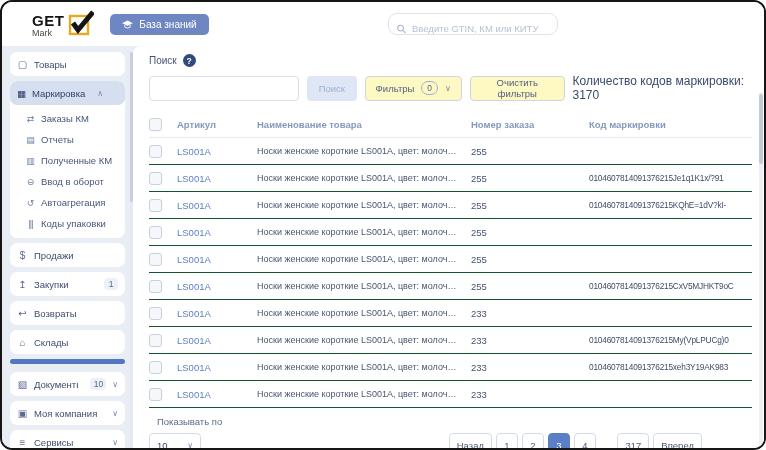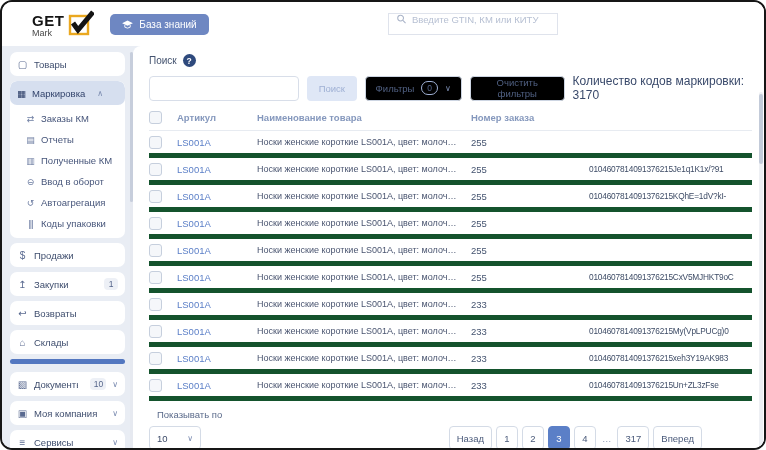--- a/index.html
+++ b/index.html
@@ -7,21 +7,21 @@
   .window { width:766px; height:450px; border:2px solid #161616; border-radius:12px; overflow:hidden; background:#fff; position:relative; }
 
   
   .topbar { height:44px; background:#fff; display:flex; align-items:center; position:relative; }
   .logo { margin-left:30px; display:flex; align-items:flex-start; gap:3px; }
   .logo-text { line-height:1; padding-top:3px; }
   .logo-get { font-weight:bold; font-size:15px; color:#141414; letter-spacing:.5px; }
   .logo-mark { font-size:9px; color:#4a4a4a; margin-top:1px; }
   .logo-check { width:27px; height:26px; }
   .kb-btn { margin-left:16px; background:#6e87c2; color:#fff; font-size:10px; border:none; border-radius:5px; padding:5px 12px; display:flex; align-items:center; gap:6px; cursor:pointer; }
-  .search-wrap { position:absolute; left:386px; top:11px; width:170px; height:22px; border:1px solid #dfe3ec; border-radius:0; background:#fff; display:flex; align-items:flex-start; gap:6px; padding:0 8px; }
+  .search-wrap { position:absolute; left:386px; top:11px; width:170px; height:22px; border:1px solid #dfe3ec; border-radius:9px; background:#fff; display:flex; align-items:flex-end; gap:6px; padding:0 8px; }
   .search-wrap input { border:none; outline:none; width:100%; font-size:9.5px; color:#3c4a68; font-family:inherit; }
   .search-wrap input::placeholder { color:#b7c0d3; }
 
   
   .content { display:flex; height:406px; background:#e9edf4; }
   .sidebar { width:131px; padding:6px 8px 0 8px; position:relative; overflow:hidden; flex:0 0 131px; }
   .sb-track { position:absolute; right:0; top:6px; bottom:0; width:3px; background:#e6e9f0; }
   .sb-thumb { position:absolute; right:0; top:6px; width:3px; height:150px; background:#c7cedc; border-radius:2px; }
   .main { flex:1; background:#fff; border-top-left-radius:8px; padding:8px 12px 4px 16px; position:relative; }
   .pg-track { position:absolute; right:1px; top:46px; bottom:4px; width:4px; background:#eef0f4; border-radius:2px; }
@@ -41,27 +41,27 @@
   .sub-item .ic { font-size:9px; color:#6d7da2; }
   .divider { height:5px; background:#5377c0; border-radius:3px; margin:3px 0 8px 0; }
 
   
   .label-row { display:flex; align-items:center; gap:6px; font-size:10px; color:#44536f; }
   .help { width:13px; height:13px; border-radius:50%; background:#2f4a7d; color:#fff; font-size:8.5px; font-weight:bold; display:flex; align-items:center; justify-content:center; cursor:pointer; }
   .controls { display:flex; align-items:center; gap:8px; margin-top:7px; }
   .filter-input { width:152px; height:25px; border:1px solid #d8dee9; border-radius:4px; outline:none; padding:0 8px; font-size:10px; font-family:inherit; color:#3c4a68; }
   .btn { height:25px; border-radius:4px; font-size:9.5px; font-family:inherit; cursor:pointer; display:flex; align-items:center; gap:5px; padding:0 10px; }
   .btn-search { background:#dfe7f6; color:#9fb0d4; border:none; width:54px; justify-content:center; }
-  .btn-outline { background:#000000; border:1px solid #cdd5e2; color:#506082;gap:7px; }
+  .btn-outline { background:#fef9c3; border:1px solid #cdd5e2; color:#506082;gap:7px; }
   .pill { border:1px solid #9fb0d4; border-radius:9px; font-size:8.5px; color:#55658a; padding:0 5px; line-height:12px; }
   .count { margin-left:auto; font-size:12px; color:#3a4a6b; font-weight:500; padding-right:4px; }
 
   
-  .table { margin-top:3px; }
-  .tr { display:grid; grid-template-columns:28px 80px 214px 118px 1fr; align-items:center; height:27px; border-bottom:5px solid #14532d; }
+  .table { margin-top:10px; }
+  .tr { display:grid; grid-template-columns:28px 80px 214px 118px 1fr; align-items:center; height:27px; border-bottom:1px solid #14532d; }
   .thead { height:26px; border-bottom:1px solid #e7ebf1; }
   .th { font-size:9.5px; color:#8598bd; font-weight:600; }
   .cb { width:13px; height:13px; border:1.5px solid #c6cfdd; border-radius:3px; background:#f5f7fa; cursor:pointer; }
   .td { overflow:hidden; white-space:nowrap; text-overflow:ellipsis; }
   .sku { color:#5b7fc7; font-size:9.5px; cursor:pointer; }
   .name { color:#4a5570; font-size:9px; padding-right:14px; }
   .ord { color:#44536f; font-size:9.5px; }
   .code { color:#3e4c66; font-size:8.3px; letter-spacing:-.2px; }
 
   
@@ -221,20 +221,21 @@
         </button>
         <span class="count">Количество кодов маркировки: 3170</span>
       </div>
 
       <div class="table">
         <div class="tr thead">
           <span class="cb"></span>
           <span class="th">Артикул</span>
           <span class="th">Наименование товара</span>
           <span class="th">Номер заказа</span>
+          <span class="th">Код маркировки</span>
         </div>
 
         <div class="tr">
           <span class="cb"></span>
           <span class="td sku">LS001A</span>
           <span class="td name">Носки женские короткие LS001A, цвет: молочный, …</span>
           <span class="td ord">255</span>
         </div>
         <div class="tr">
           <span class="cb"></span>
@@ -287,21 +288,20 @@
           <span class="td sku">LS001A</span>
           <span class="td name">Носки женские короткие LS001A, цвет: молочный, …</span>
           <span class="td ord">233</span>
           <span class="td code">0104607814091376215xeh3Y19AK983</span>
         </div>
         <div class="tr">
           <span class="cb"></span>
           <span class="td sku">LS001A</span>
           <span class="td name">Носки женские короткие LS001A, цвет: молочный, …</span>
           <span class="td ord">233</span>
-          <span class="td code">0104607814091376215Un+ZL3zFse</span>
         </div>
       </div>
 
       <div class="footer">
         <div class="perpage">
           <div class="pp-label">Показывать по</div>
           <div class="pp-select">
             <span>10</span>
             <span class="chev">∨</span>
           </div>

